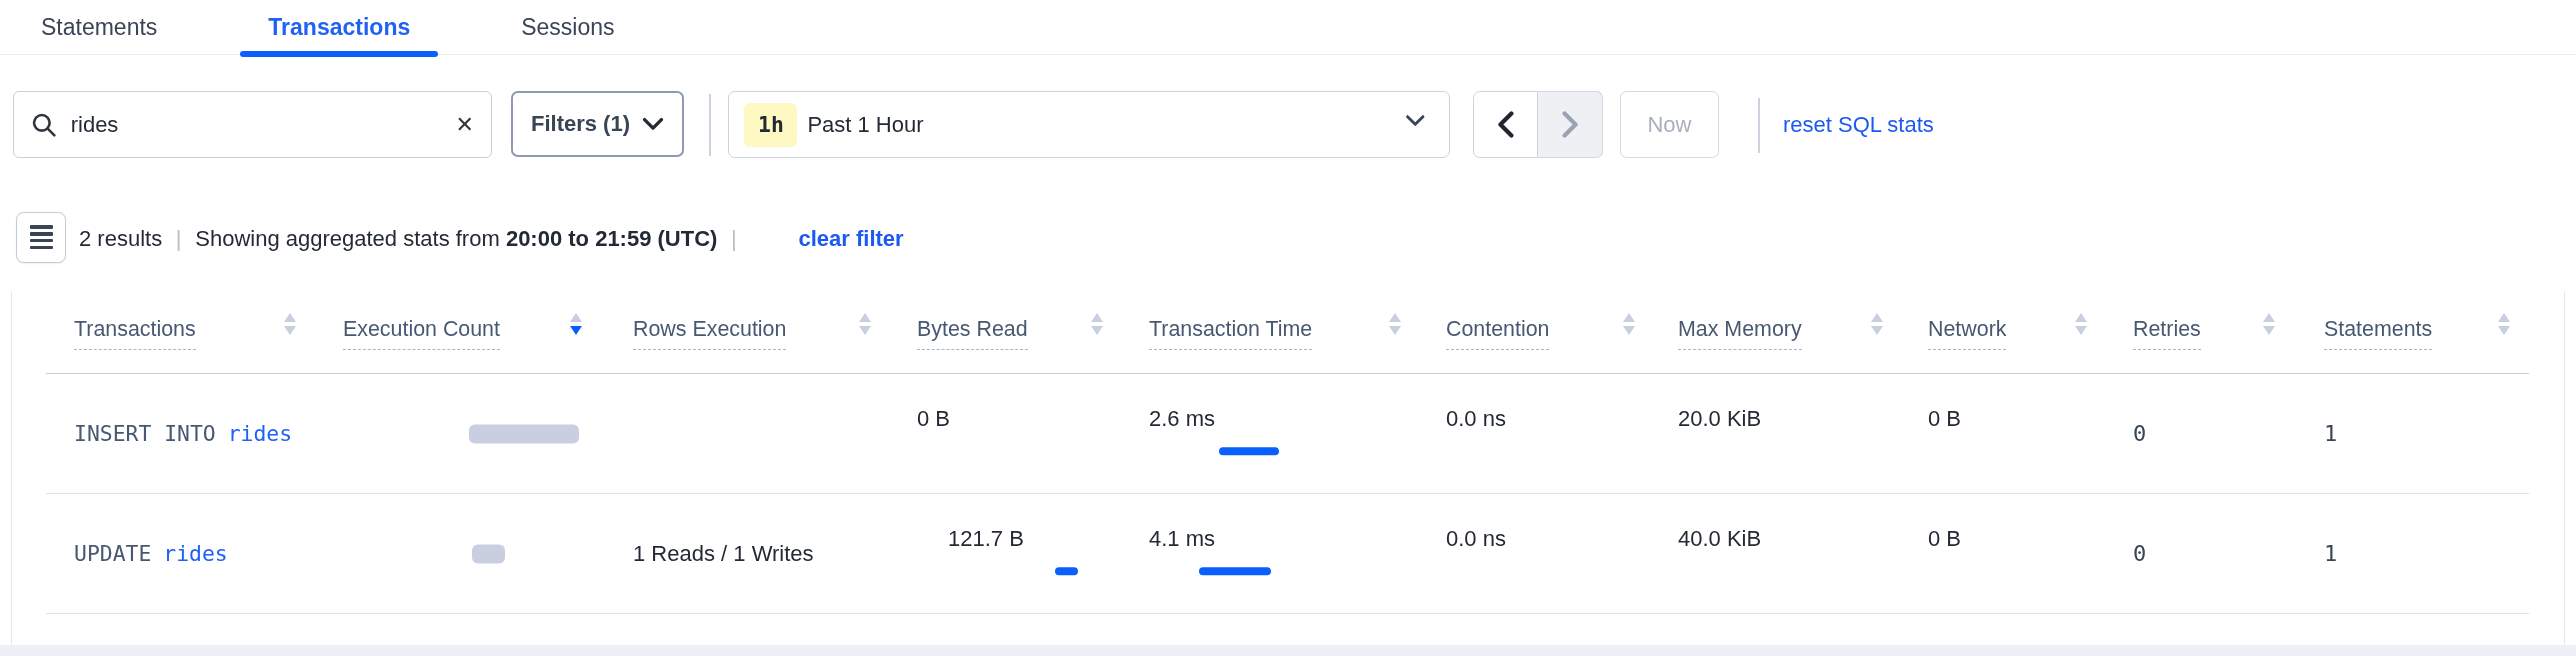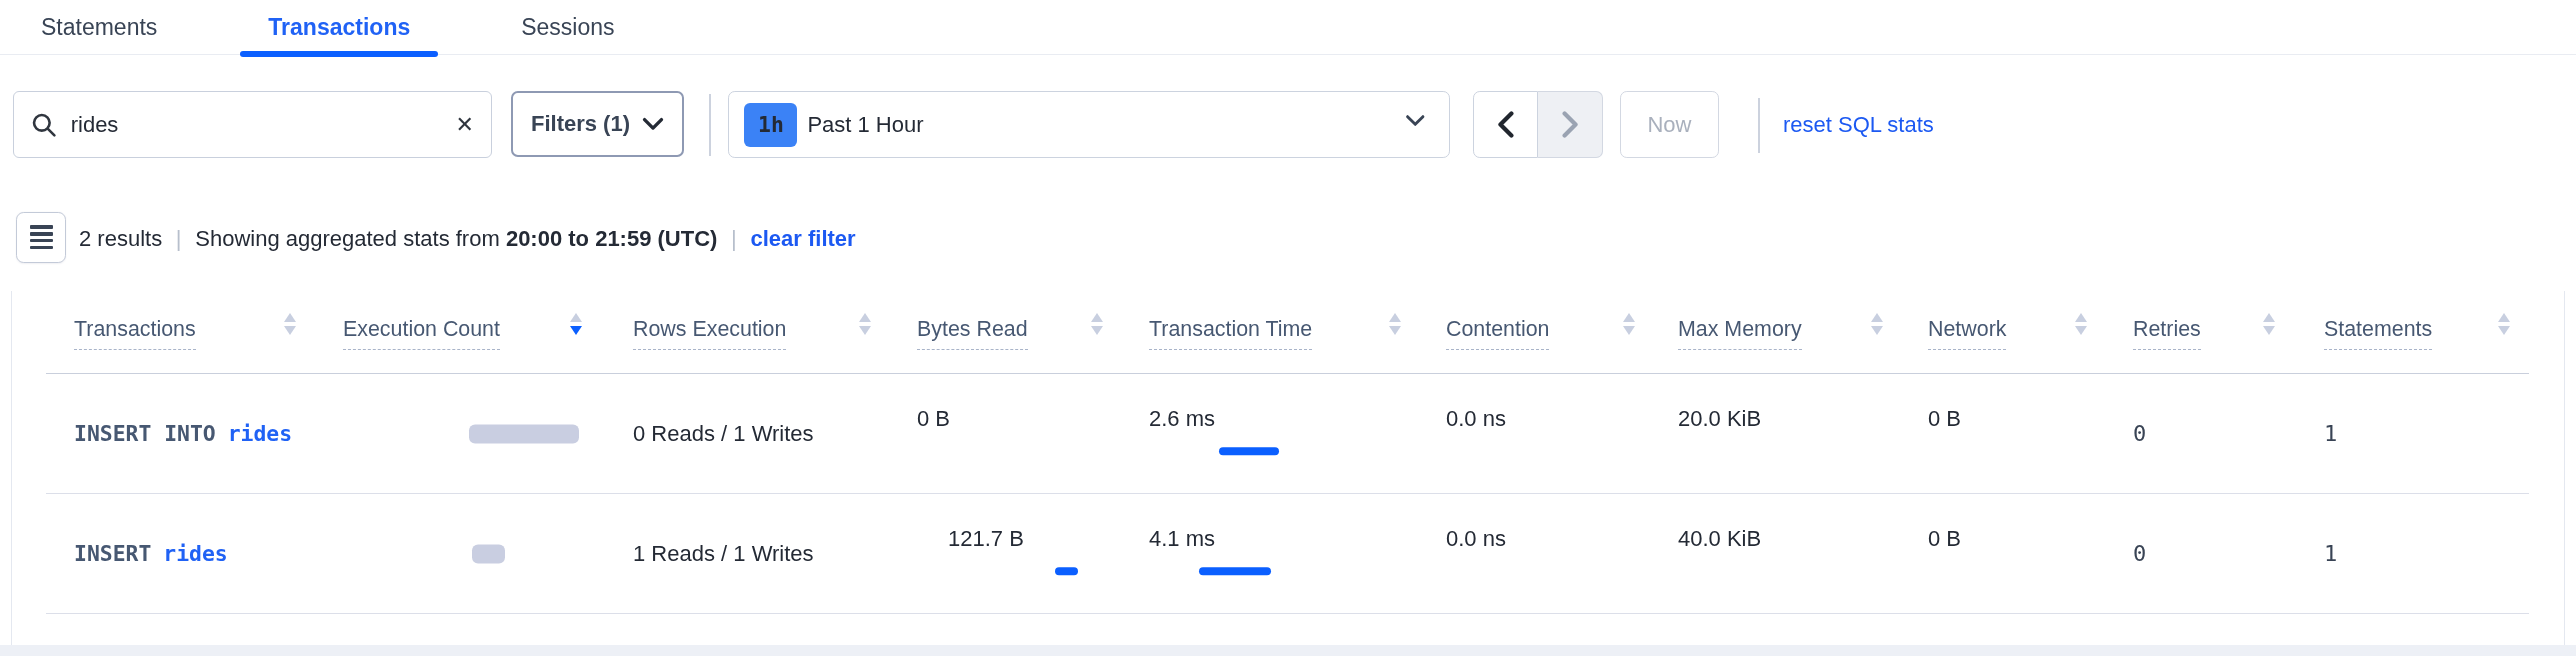--- a/index.html
+++ b/index.html
@@ -27,21 +27,21 @@
   .filters-btn { position:absolute; left:511px; top:0; width:173px; height:66px;
     border:2.1px solid #8e99b3; border-radius:6.8px; background:#fff; display:flex; align-items:center;
     justify-content:center; gap:12px; font-size:22px; font-weight:700; color:#394455; cursor:pointer; }
 
   .vdivider { position:absolute; width:1.7px; background:#ccd2de; }
   .vd1 { left:709px; top:3.4px; height:62px; }
   .vd2 { left:1758px; top:6.8px; height:55px; }
 
   .timepicker { position:absolute; left:728px; top:0; width:722px; height:67px;
     border:1.7px solid #ccd3df; border-radius:6.8px; background:#fff; display:flex; align-items:center; cursor:pointer; }
-  .tp-badge { margin-left:15.4px; width:53px; height:44px; background:#3b82f6; border-radius:6px;
+  .tp-badge { margin-left:15.4px; width:53px; height:44px; background:#fef9c3; border-radius:6px;
     display:flex; align-items:center; justify-content:center;
     font-family:"DejaVu Sans Mono", monospace; font-size:21.4px; font-weight:700; color:#242a35; }
   .tp-label { margin-left:10px; font-size:22px; color:#242a35; }
   .tp-chevron { position:absolute; right:24px; top:22px; }
 
   .arrowgroup { position:absolute; left:1473px; top:0; height:67px; display:flex; }
   .arrow-btn { width:65px; height:67px; display:flex; align-items:center; justify-content:center; cursor:pointer; }
   .arrow-prev { background:#fff; border:1.7px solid #ccd3df; border-radius:6.8px 0 0 6.8px; }
   .arrow-next { background:#eef0f4; border:1.7px solid #d3d8e2; border-left:none; border-radius:0 6.8px 6.8px 0; }
 
@@ -55,41 +55,41 @@
   
   .resultsbar { position:absolute; left:0; top:205px; width:2576px; height:67px; }
   .colselect-btn { position:absolute; left:16px; top:6.8px; width:50px; height:51px; background:#fff;
     border:1.7px solid #c3cad8; border-radius:7.7px; display:flex; align-items:center; justify-content:center;
     cursor:pointer; box-shadow:0 0.9px 1.7px rgba(60,70,100,.08); }
   .hamburger { display:flex; flex-direction:column; gap:3.4px; }
   .hamburger i { display:block; width:23px; height:3.4px; background:#394455; border-radius:0.9px; }
   .results-text { position:absolute; left:79px; top:0; height:67px; display:flex; align-items:center; font-size:22px; color:#242a35; }
   .results-text .sep { color:#b7bfcc; padding:0 13.7px; font-size:22px; }
   .results-text b { font-weight:700; }
-  .clear-filter { color:#1c59f2; font-weight:600; cursor:pointer; }
+  .clear-filter { color:#1c59f2; font-weight:600; cursor:pointer;margin-left:48px; }
 
   
   .table-card { position:absolute; left:11px; top:291px; width:2554px; height:355px;
     border-left:1.7px solid #e4e8f0; border-right:1.7px solid #e4e8f0; background:#fff; }
   .thead { position:relative; height:83px; margin:0 35px 0 34px; border-bottom:1.7px solid #c9cfdc; }
   .th { position:absolute; top:26px; cursor:pointer; }
   .th-label { font-size:21.4px; font-weight:500; color:#475872; padding-bottom:7.7px;
     border-bottom:1.7px dashed #a9b4c9; white-space:nowrap; }
   .sorter { position:absolute; top:22px; display:flex; flex-direction:column; gap:4.3px; cursor:pointer; }
   .tri-up { width:0; height:0; border-left:6.8px solid transparent; border-right:6.8px solid transparent;
     border-bottom:9.4px solid #c8cfe0; }
   .tri-down { width:0; height:0; border-left:6.8px solid transparent; border-right:6.8px solid transparent;
     border-top:9.4px solid #c8cfe0; }
   .tri-down.active { border-top-color:#0b5fff; }
 
   .trow { position:relative; height:120px; margin:0 35px 0 34px; border-bottom:1.7px solid #dcdfe9; }
   .trow:last-child { border-bottom-color:#dcdfe9; }
   .cell { position:absolute; top:0; height:100%; display:flex; flex-direction:column; justify-content:center; }
   .mono { font-family:"DejaVu Sans Mono", monospace; }
-  .sql { font-size:21.4px; font-weight:700; color:#475872; white-space:nowrap; }
+  .sql { font-size:21.4px; font-weight:400; color:#475872; white-space:nowrap; }
   .sql a { color:#2062f5; text-decoration:none; margin-left:12px; cursor:pointer; }
   .val { font-size:22px; color:#242a35; white-space:nowrap; }
   .num-mono { font-family:"DejaVu Sans Mono", monospace; font-size:22px; color:#394455; }
 
   .exec-cell { flex-direction:row; align-items:center; }
   .bar { background:#c9cee1; height:19px; border-radius:6px; }
   .bar-abs { position:absolute; top:50%; transform:translateY(-50%); }
   .barwrap { position:relative; height:19px; margin-top:9.4px; }
   .barwrap.hidden-slot { visibility:hidden; }
   .bluebar { position:absolute; top:50%; transform:translateY(-50%); height:7.7px; background:#0b5fff; border-radius:4.3px; }
@@ -238,23 +238,20 @@
   </div>
 
   <div class="trow">
     <div class="cell" style="left:28px">
       <span class="sql mono"><span>INSERT INTO</span><a>rides</a></span>
     </div>
     <div class="cell exec-cell" style="left:297px; width:291px">
       <span class="val">38</span>
       <span class="bar bar-abs" style="left:126px; width:110px"></span>
     </div>
-    <div class="cell" style="left:587px">
-      <span class="val">0 Reads / 1 Writes</span>
-    </div>
     <div class="cell" style="left:871px">
       <span class="val">0 B</span>
       <span class="barwrap hidden-slot"><span class="bar" style="width:34px"></span></span>
     </div>
     <div class="cell" style="left:1103px">
       <span class="val">2.6 ms</span>
       <span class="barwrap">
         <span class="bar" style="width:100px"></span>
         <span class="bluebar" style="left:70px; width:60px"></span>
       </span>
@@ -274,21 +271,21 @@
     <div class="cell" style="left:2087px">
       <span class="num-mono">0</span>
     </div>
     <div class="cell" style="left:2278px">
       <span class="num-mono">1</span>
     </div>
   </div>
 
   <div class="trow">
     <div class="cell" style="left:28px">
-      <span class="sql mono"><span>INSERT</span><a>rides</a></span>
+      <span class="sql mono"><span>UPDATE</span><a>rides</a></span>
     </div>
     <div class="cell exec-cell" style="left:297px; width:291px">
       <span class="val">6</span>
       <span class="bar bar-abs" style="left:129px; width:33px"></span>
     </div>
     <div class="cell" style="left:587px">
       <span class="val">1 Reads / 1 Writes</span>
     </div>
     <div class="cell" style="left:902px">
       <span class="val">121.7 B</span>

